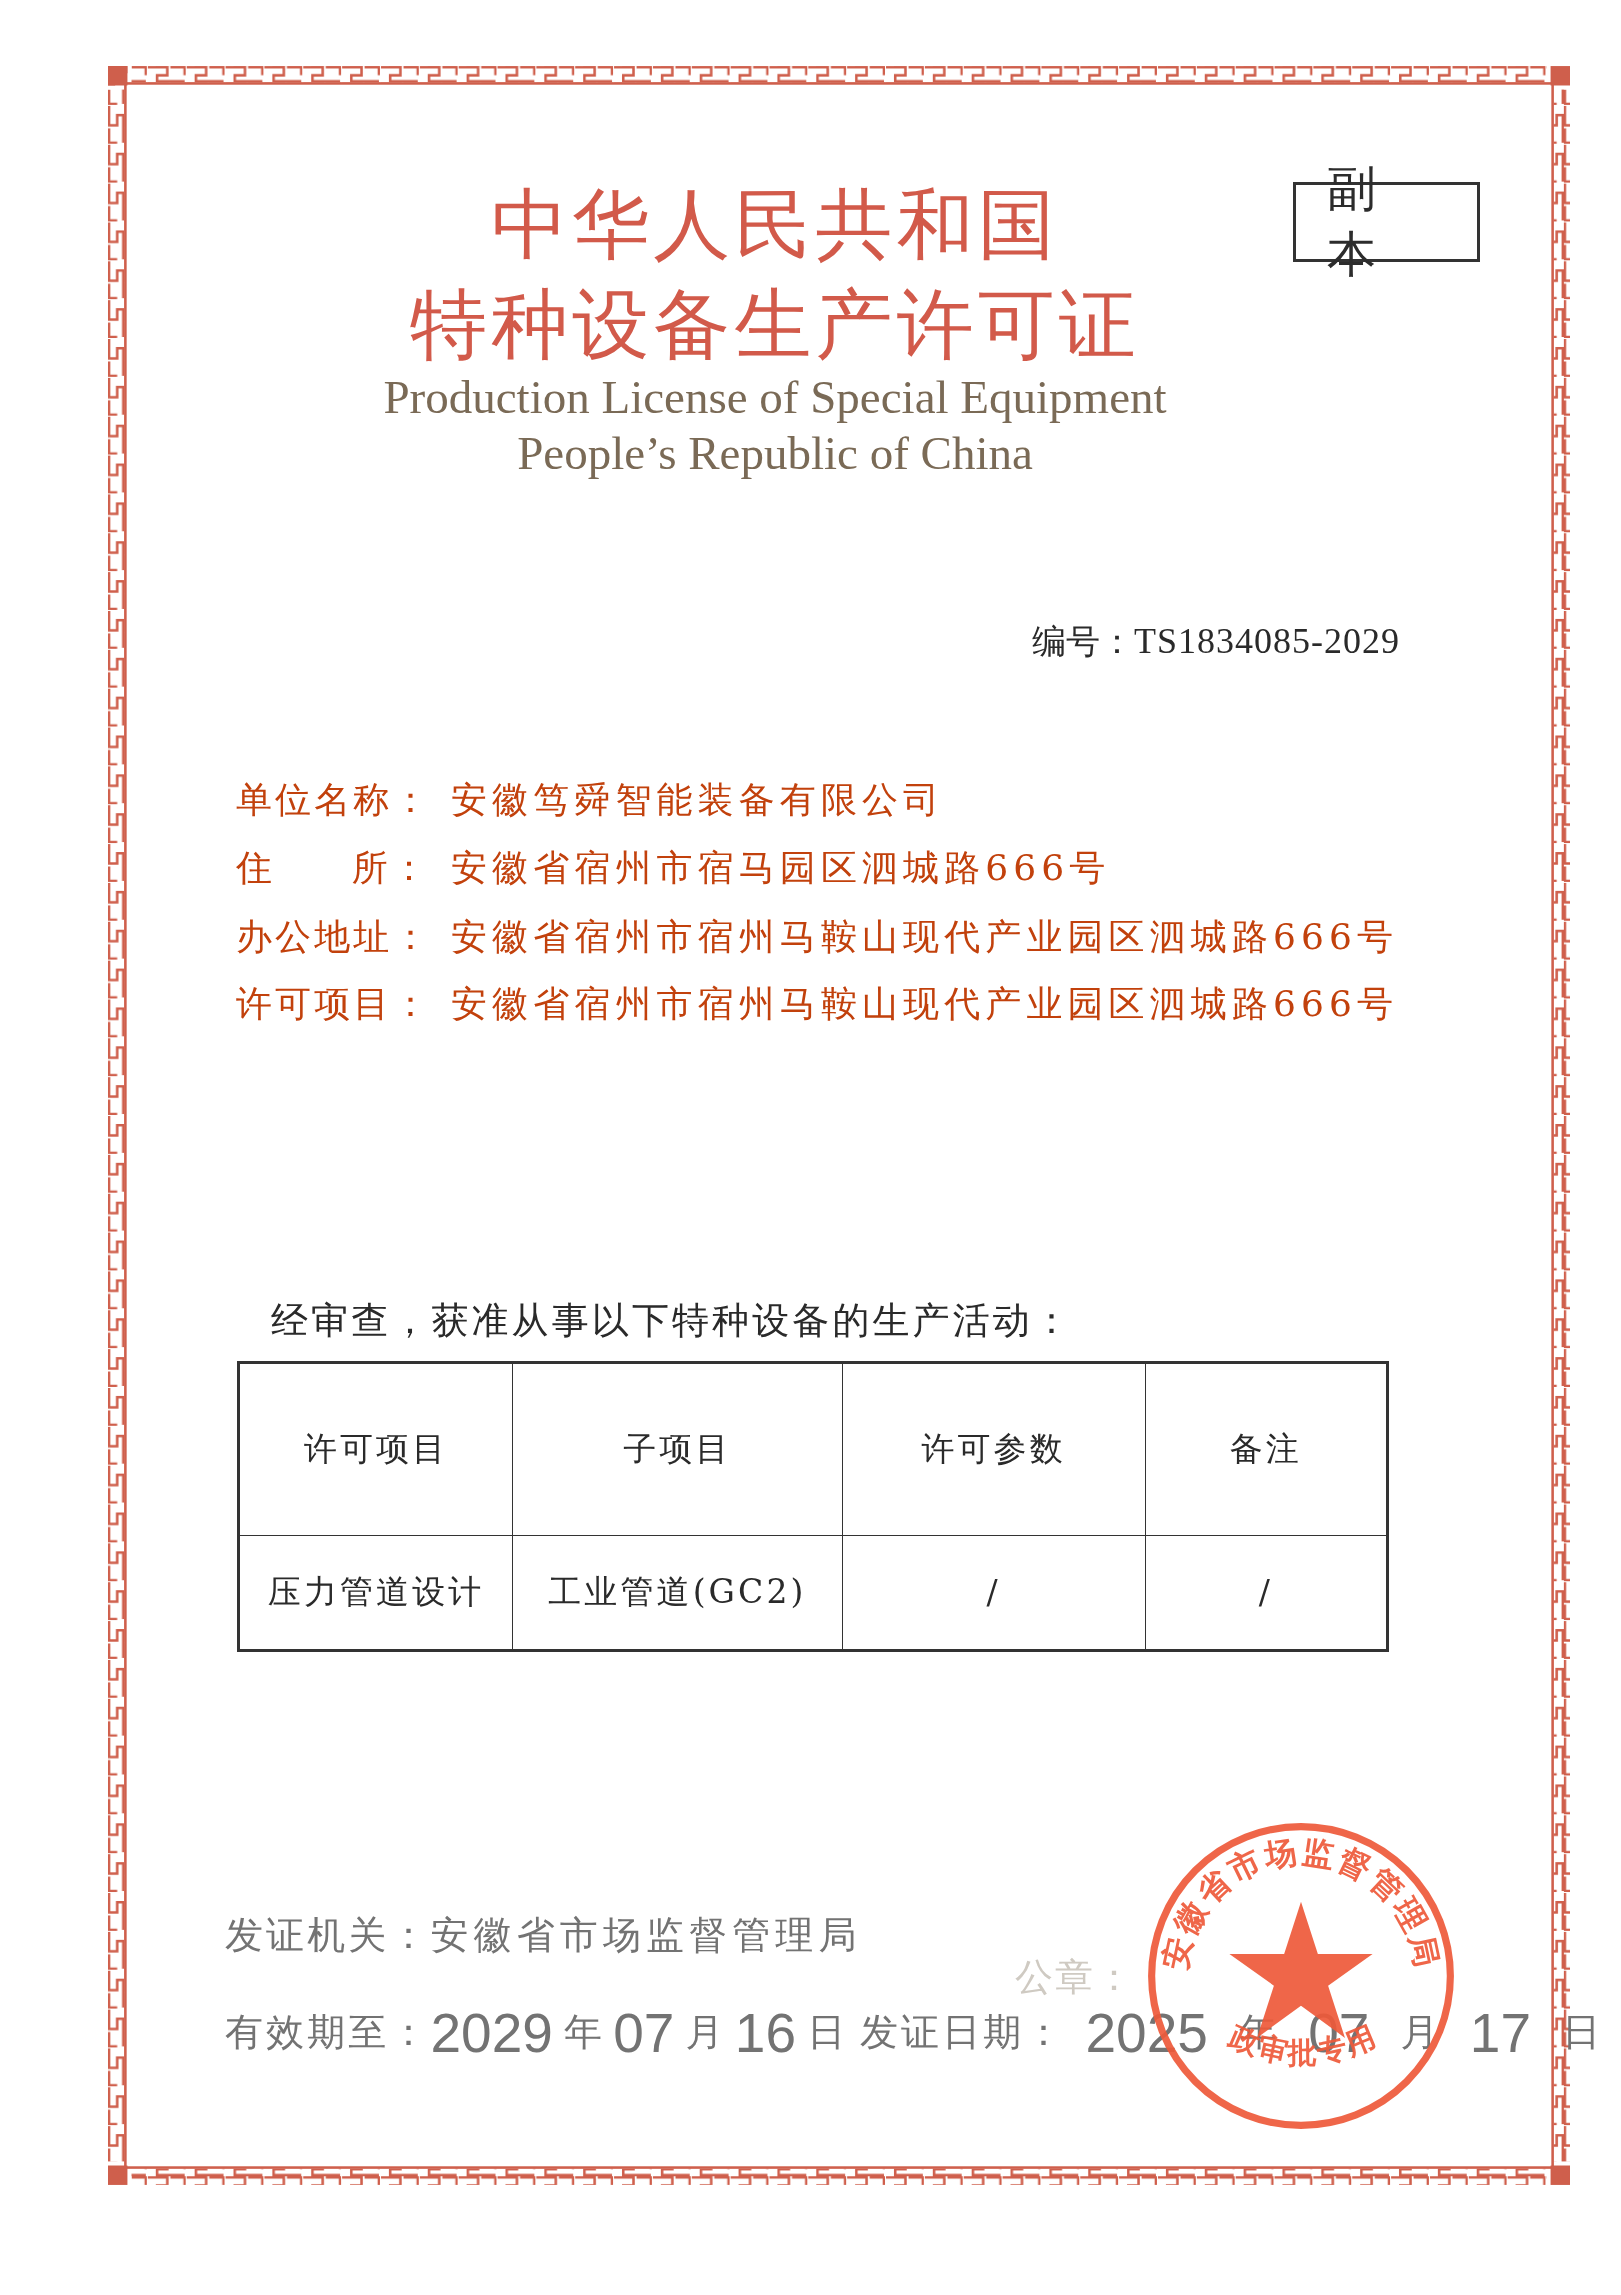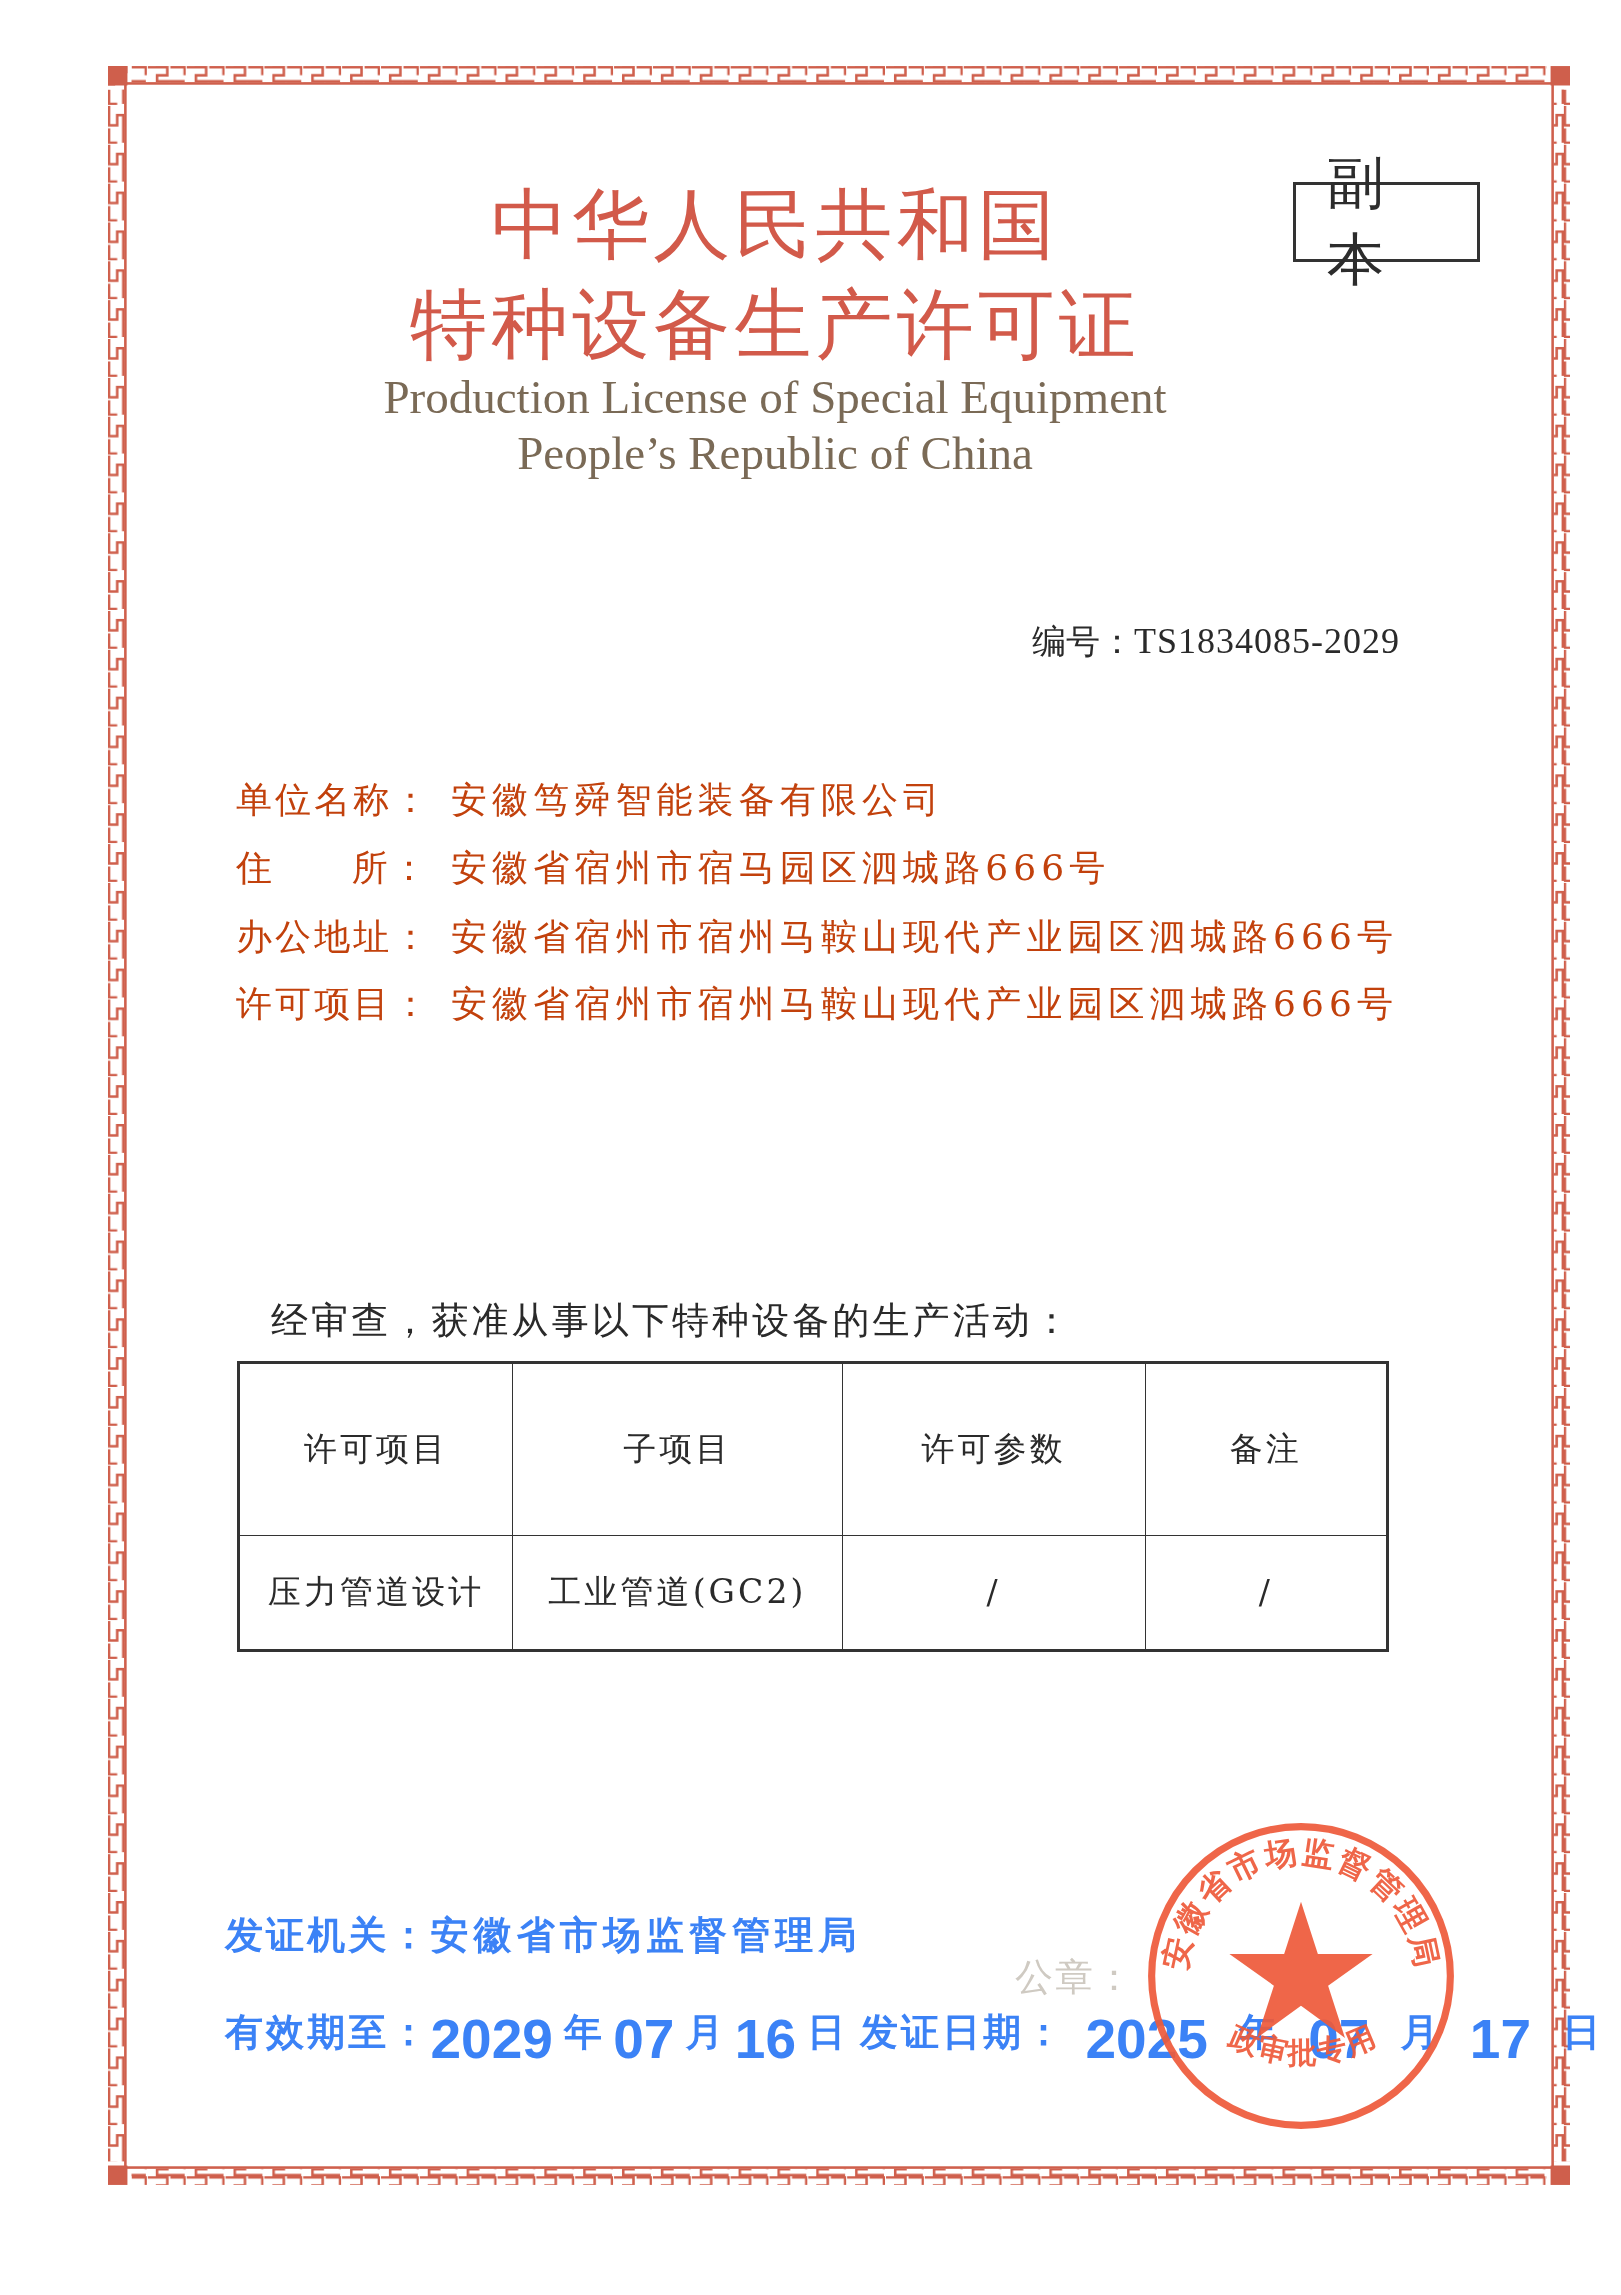--- a/index.html
+++ b/index.html
@@ -17,43 +17,43 @@
   .title-cn.l1 { top: 184px; left: -36px; }
   .title-cn.l2 { top: 284px; left: -36px; }
   .title-en { position: absolute; left: -36px; width: 1622px; text-align: center;
               font-family: "Liberation Serif", "DejaVu Serif", serif; color: #7a6a56;
               font-size: 47px; line-height: 51px; }
   .title-en.l1 { top: 372px; }
   .title-en.l2 { top: 428px; }
 
   .copy-box { position: absolute; left: 1293px; top: 182px; width: 150px; height: 74px;
               border: 3.1px solid #333; display: flex; align-items: center; justify-content: center;
-              font-family: Liberation Serif, serif; font-size: 57px; color: #2c2c2c;
+              font-family: Liberation Serif, serif; font-size: 49px; color: #2c2c2c;
               letter-spacing: 31px; padding-left: 31px; box-sizing: content-box; }
 
   .cert-no { position: absolute; left: 1032px; top: 618px; font-size: 34px; line-height: 46px; color: #2a2a2a; }
   .cert-no .num { font-family: "Liberation Serif", "DejaVu Serif", serif; font-size: 36px; letter-spacing: 1px; }
 
   .info-row { position: absolute; left: 236px; height: 46px; display: flex; align-items: center;
               font-size: 36px; color: #c2410c; white-space: nowrap; }
   .info-row .label { width: 215px; display: inline-block; letter-spacing: 3.1px; }
   .info-row .label.spread { display: inline-flex; justify-content: space-between; width: 194px; margin-right: 21px; }
   .info-row .value { letter-spacing: 5.1px; }
   .r1 { top: 777px; } .r2 { top: 845px; } .r3 { top: 914px; } .r4 { top: 981px; }
 
   .intro { position: absolute; left: 271px; top: 1298px; font-size: 37px; line-height: 46px; letter-spacing: 3.1px; }
 
   table.permits { position: absolute; left: 237px; top: 1361px; width: 1152px; height: 260px;
                   border-collapse: collapse; border: 3.1px solid #333; font-size: 33px; color: #2a2a2a; }
   table.permits td, table.permits th { border: 1.5px solid #333; text-align: center; font-weight: normal; letter-spacing: 3.1px; }
   table.permits tr.head { height: 173px; }
   table.permits tr.body { height: 115px; }
 
-  .foot-row { position: absolute; height: 51px; display: flex; align-items: flex-start;
-              font-size: 38px; white-space: nowrap; color: #3b82f6; font-weight: bold; }
+  .foot-row { position: absolute; height: 51px; display: flex; align-items: center;
+              font-size: 38px; white-space: nowrap; color: #737373; }
   .foot-row .label { letter-spacing: 3.1px; }
   .foot-row .val { letter-spacing: 5.1px; }
   .foot-row .num { font-family: "Liberation Sans", "DejaVu Sans", sans-serif; font-size: 55px; letter-spacing: 0; }
   .foot-row .unit { margin: 0 11.2px; }
   .issuer { left: 225px; top: 1910px; }
   .valid { left: 225px; top: 2007px; }
   .issued { left: 860px; top: 2007px; gap: 20px; }
 
   .seal-hint { position: absolute; left: 1015px; top: 1952px; font-size: 38px; color: #cfcac2; letter-spacing: 2px; }
 

